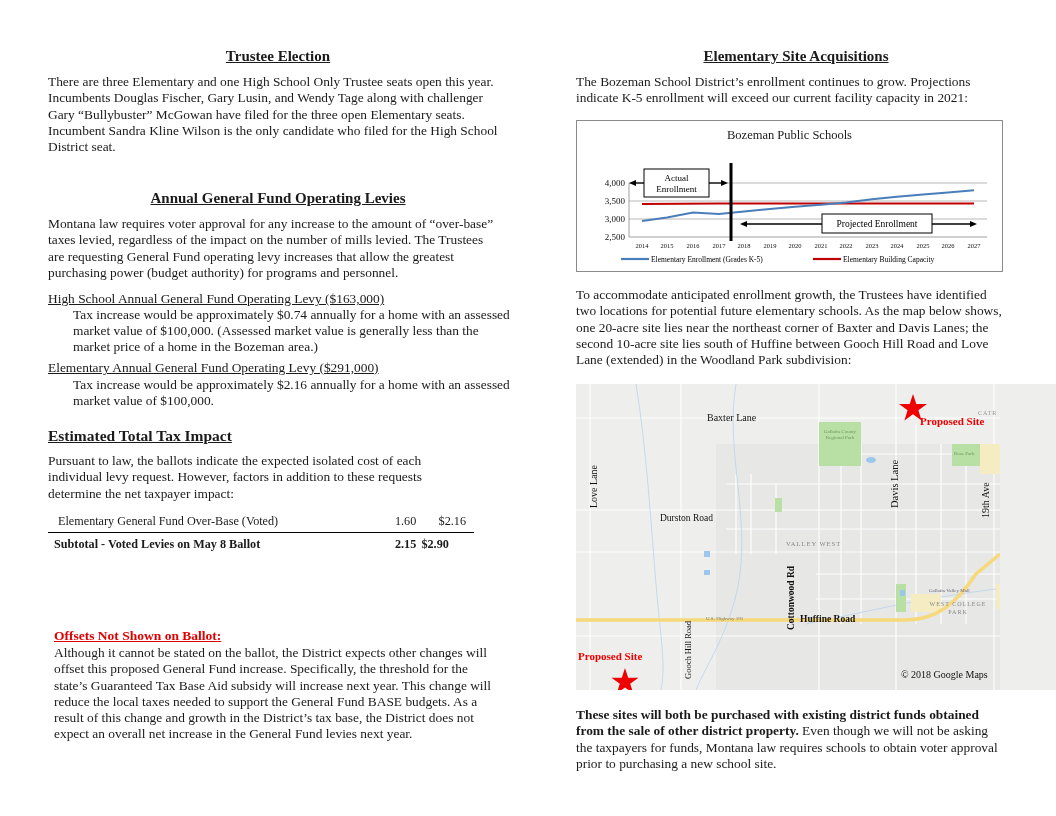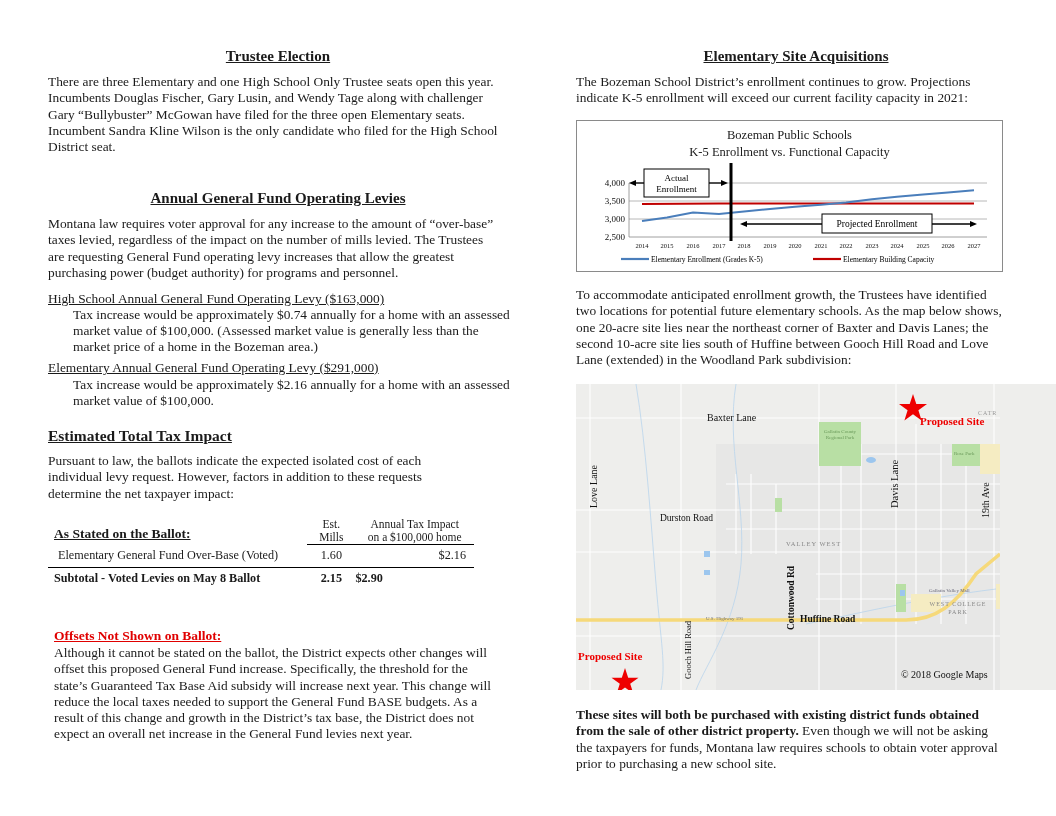--- a/index.html
+++ b/index.html
@@ -37,33 +37,20 @@
   <p class="sub" style="top:291px;">High School Annual General Fund Operating Levy ($163,000)</p>
   <p class="indent" style="top:307px;">Tax increase would be approximately $0.74 annually for a home with an assessed market value of $100,000.  (Assessed market value is generally less than the market price of a home in the Bozeman area.)</p>
   <p class="sub" style="top:360px;">Elementary Annual General Fund Operating Levy ($291,000)</p>
   <p class="indent" style="top:377px;">Tax increase would be approximately $2.16 annually for a home with an assessed market value of $100,000.</p>
 
   <h3 class="big" style="top:427px;">Estimated Total Tax Impact</h3>
   <p class="p" style="top:453px; width:420px;">Pursuant to law, the ballots indicate the expected isolated cost of each individual levy request.  However, factors in addition to these requests determine the net taxpayer impact:</p>
 
   <table class="tax" style="top:510px; width:426px;">
     <tbody>
-        <tr>
-      <td style="width:252px; height:32px; vertical-align:bottom; padding-left:6px; padding-bottom:2px;">
-        <span style="font-size:13.5px; font-weight:bold; text-decoration:underline;">As Stated on the Ballot:</span>
-      </td>
-      <td class="th-small" style="width:48px; border-bottom:1px solid #000;">
-        <div>Est.</div>
-        <div>Mills</div>
-      </td>
-      <td class="th-small" style="width:118px; border-bottom:1px solid #000;">
-        <div>Annual Tax Impact</div>
-        <div>on a $100,000 home</div>
-      </td>
-    </tr>
     <tr>
       <td style="padding-left:10px; border-bottom:1px solid #000;">Elementary General Fund Over-Base (Voted)</td>
       <td style="text-align:center; border-bottom:1px solid #000;">1.60</td>
       <td style="text-align:right; padding-right:8px; border-bottom:1px solid #000;">$2.16</td>
     </tr>
     <tr style="font-weight:bold;">
       <td style="padding-left:6px;">Subtotal - Voted Levies on May 8 Ballot</td>
       <td style="text-align:center;margin-top:19px;">2.15</td>
       <td style="padding-right:8px;">$2.90</td>
     </tr>
@@ -77,21 +64,20 @@
 <div class="col right">
   <h2 class="sec" style="top:48px;">Elementary Site Acquisitions</h2>
   <p class="p" style="top:74px; width:420px;">The Bozeman School District’s enrollment continues to grow.  Projections indicate K-5 enrollment will exceed our current facility capacity in 2021:</p>
   <p class="p" style="top:287px; width:430px;">To accommodate anticipated enrollment growth, the Trustees have identified two locations for potential future elementary schools.  As the map below shows, one 20-acre site lies near the northeast corner of Baxter and Davis Lanes; the second 10-acre site lies south of Huffine between Gooch Hill Road and Love Lane (extended) in the Woodland Park subdivision:</p>
   <p class="p" style="top:707px; width:430px;"><b>These sites will both be purchased with existing district funds obtained from the sale of other district property.</b><span>  Even though we will not be asking the taxpayers for funds, Montana law requires schools to obtain voter approval prior to purchasing a new school site.</span></p>
 </div>
 
 <div class="chart-box">
   <div style="position:absolute; top:6px; width:100%; text-align:center; font-size:12.5px; line-height:17px;">
     <div>Bozeman Public Schools</div>
-    <div>K-5 Enrollment vs. Functional Capacity</div>
   </div>
   <svg width="425" height="150" style="position:absolute; left:0; top:0;">
 
     <g stroke="#a6a6a6" stroke-width="0.8">
       <line x1="52" y1="62" x2="410" y2="62"></line>
       <line x1="52" y1="80" x2="410" y2="80"></line>
       <line x1="52" y1="98" x2="410" y2="98"></line>
     </g>
     <line x1="52" y1="116" x2="410" y2="116" stroke="#888" stroke-width="0.8"></line>
     <line x1="52" y1="62" x2="52" y2="116" stroke="#888" stroke-width="0.8"></line>

